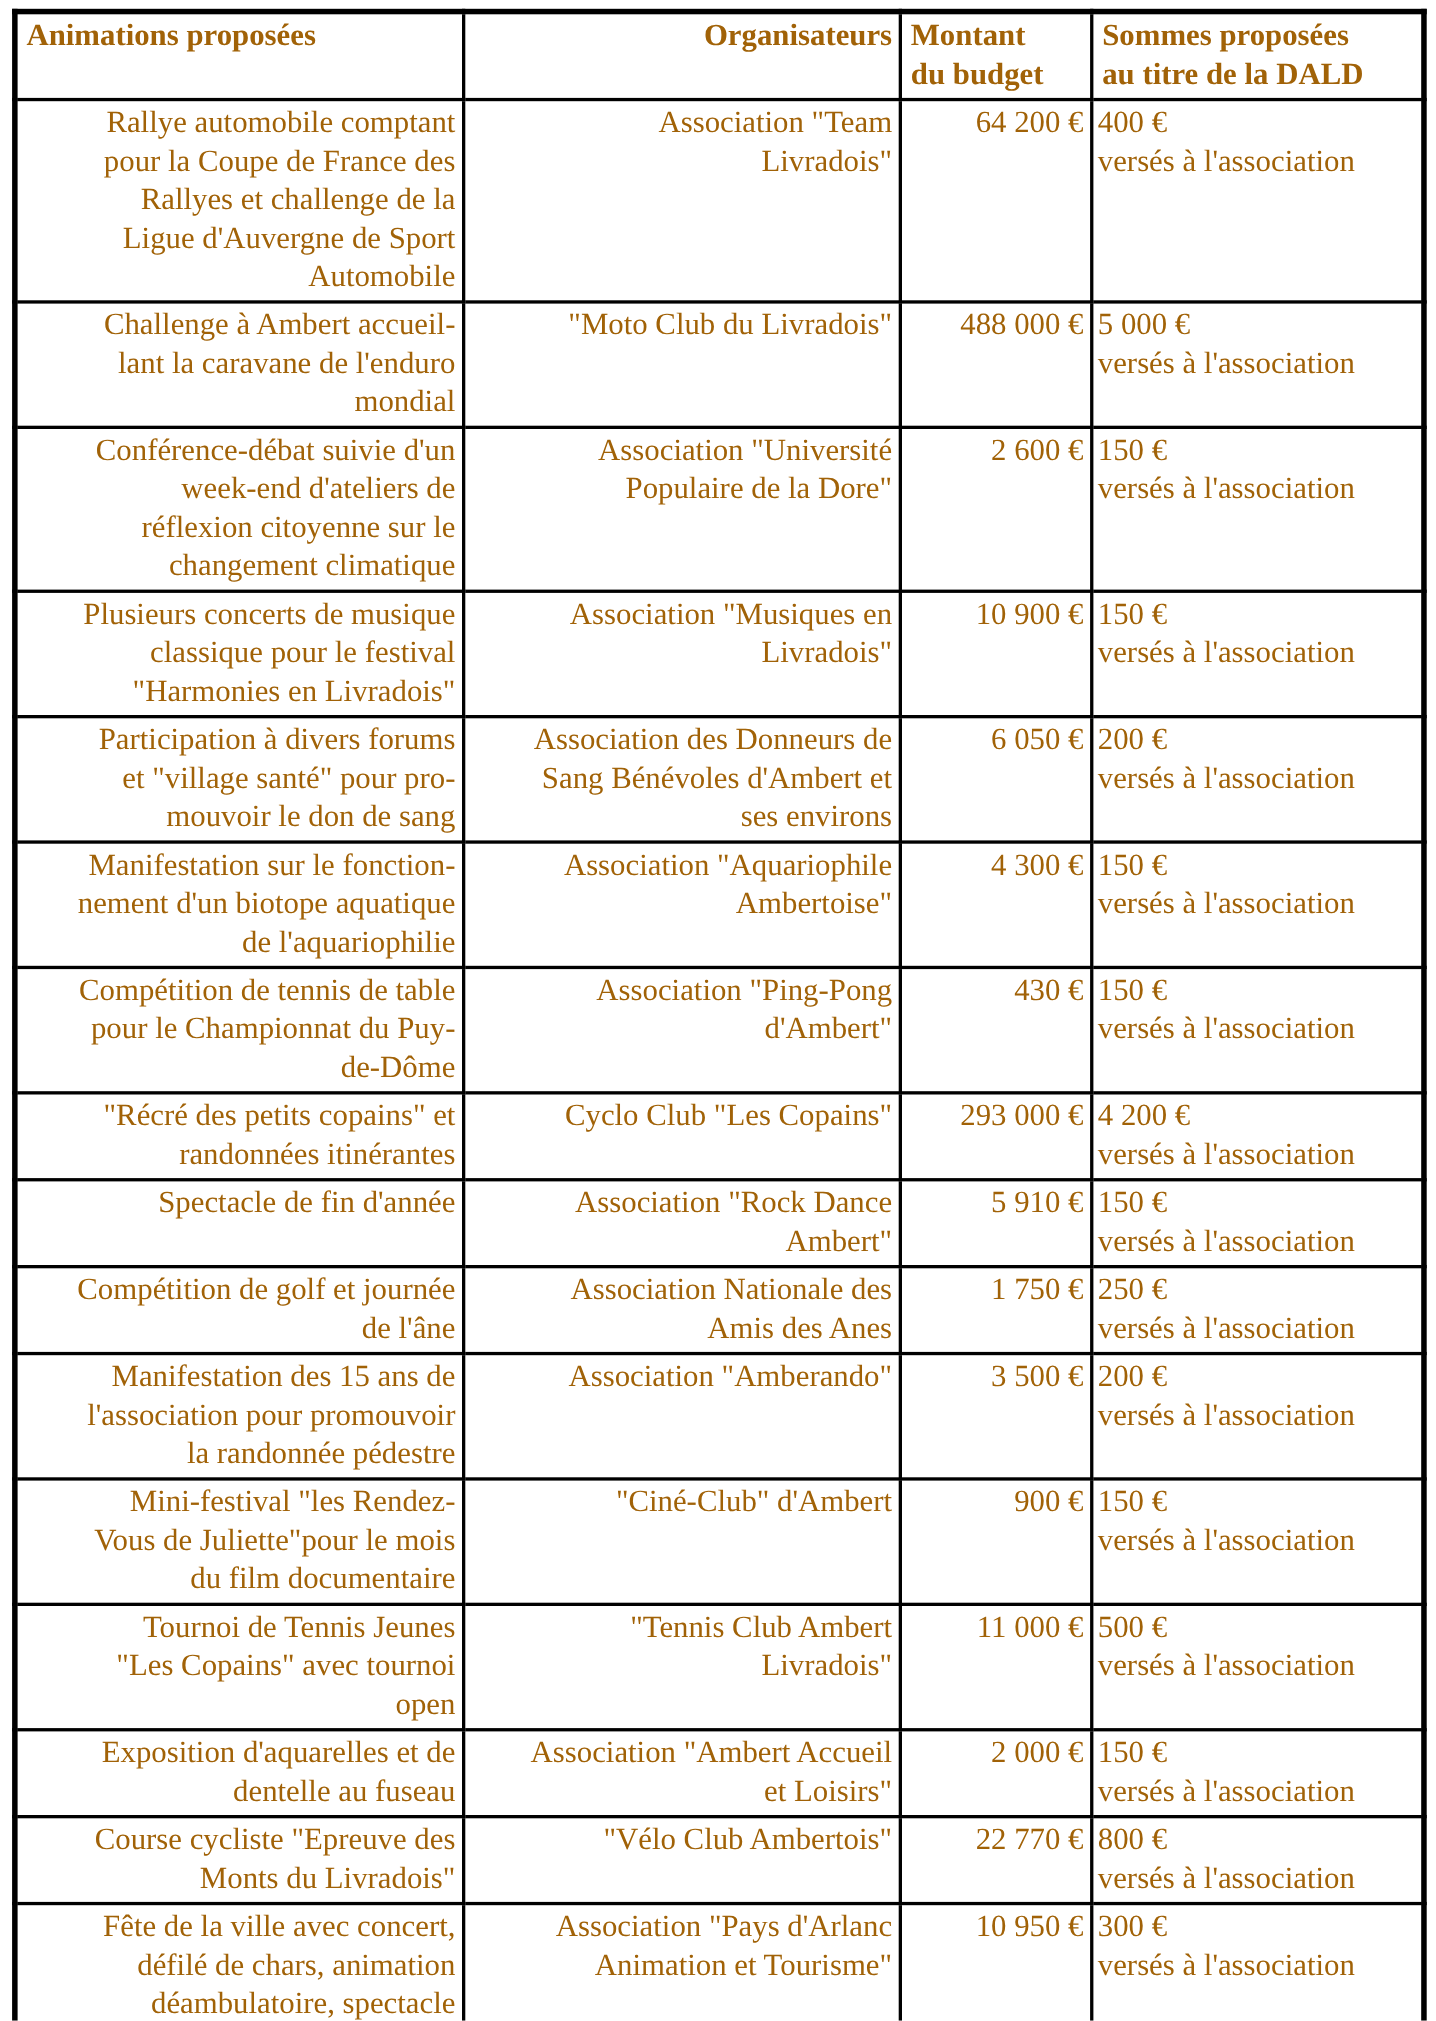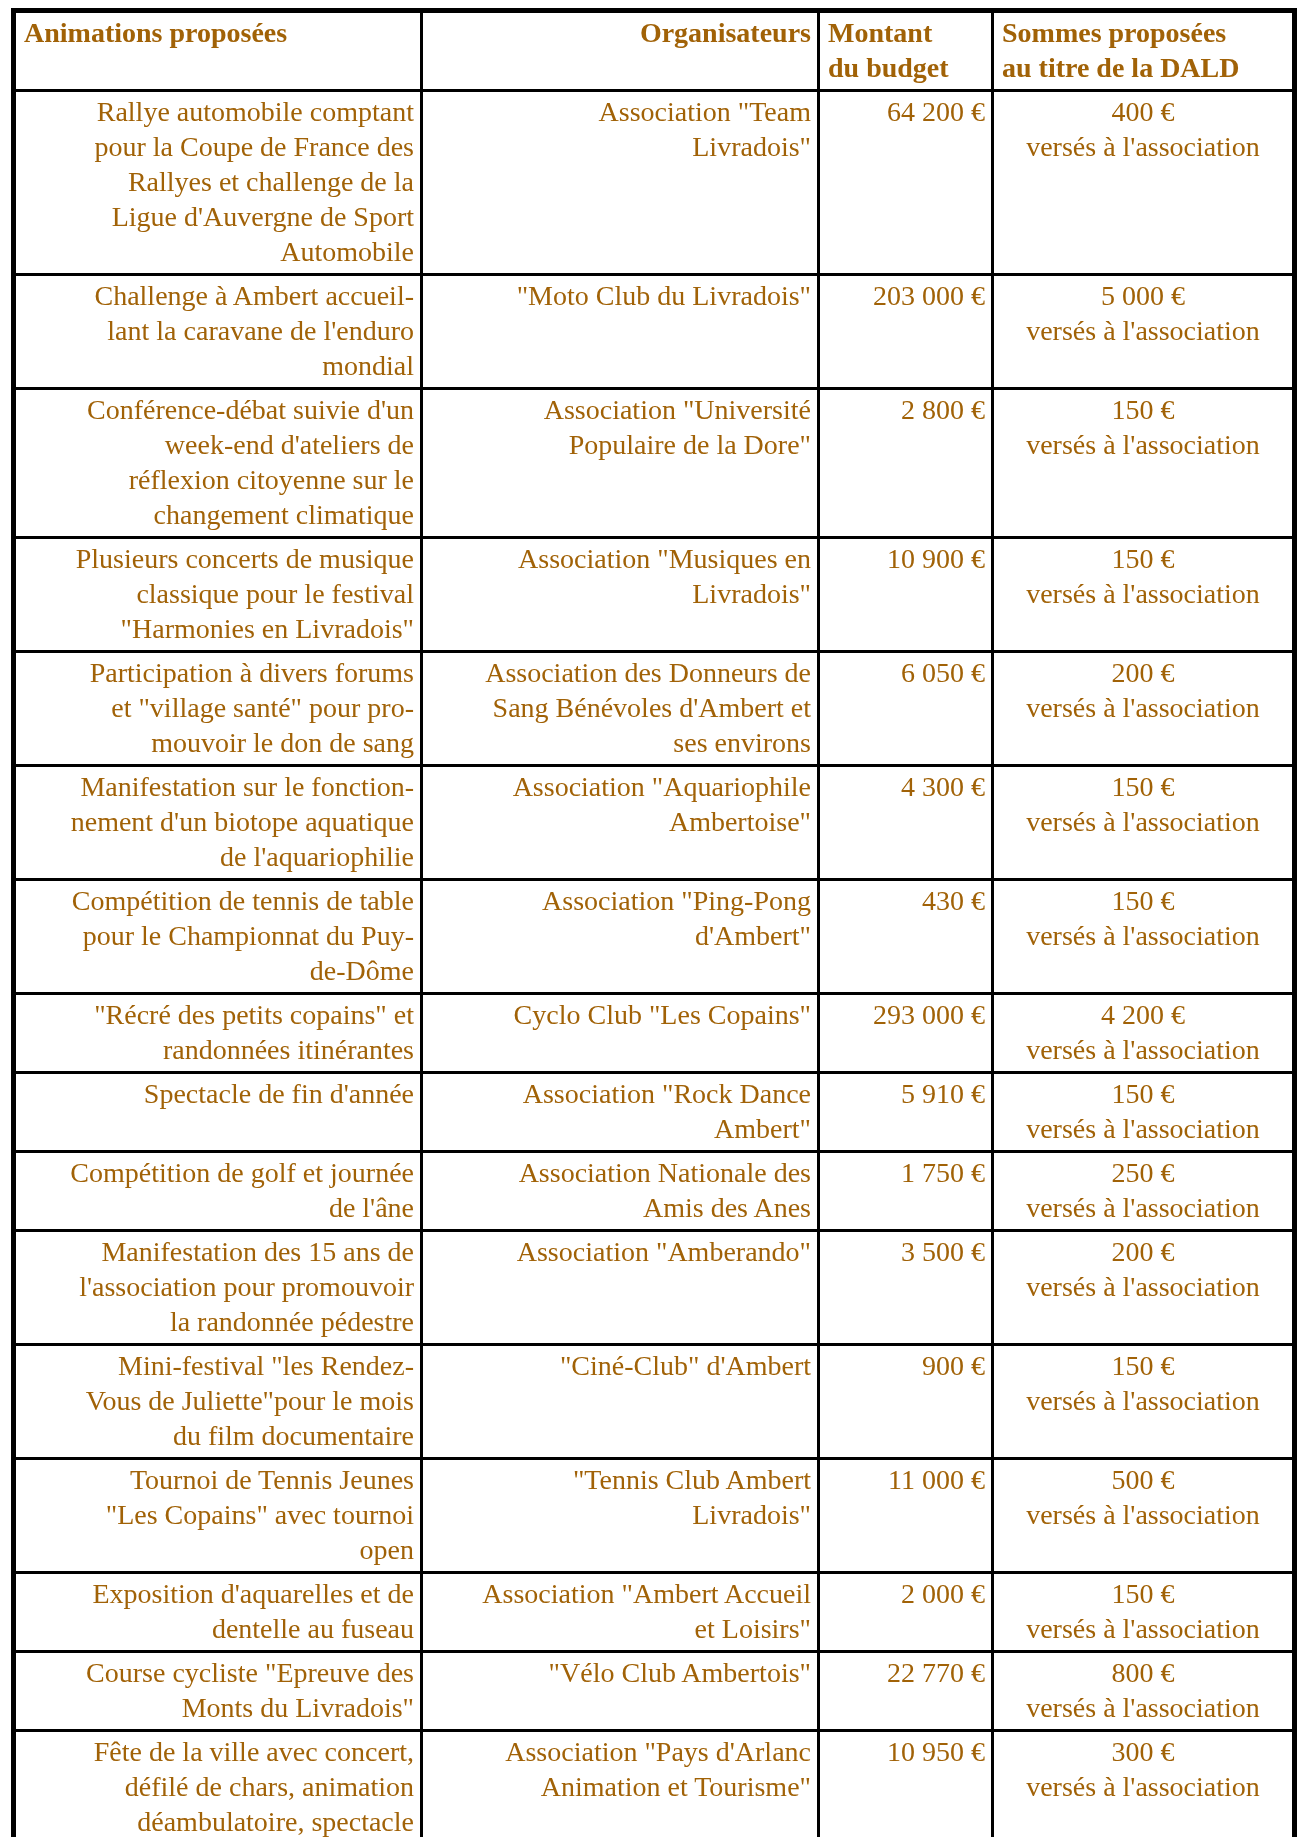--- a/index.html
+++ b/index.html
@@ -34,21 +34,21 @@
     line-height: 35px;
     white-space: pre-line;
     overflow: hidden;
   }
   th {
     font-weight: bold;
     text-align: left;
     height: 64px;
   }
   th.c2 { text-align: right; }
-  td.c4 { text-align: center; padding-left: 4px; padding-right: 4px; }
+  td.c4 { padding-left: 4px; padding-right: 4px; }
   td.c1, td.c2, td.c3 { text-align: right; }
 </style>
 </head>
 <body>
 
 <div class="page">
   <table class="doc-table">
     <colgroup>
       <col class="c1">
         <col class="c2">
@@ -76,32 +76,32 @@
 Livradois"</td>
     <td class="c3">64 200 €</td>
     <td class="c4">400 €
 versés à l'association</td>
   </tr>
         <tr>
     <td class="c1">Challenge à Ambert accueil-
 lant la caravane de l'enduro
 mondial</td>
     <td class="c2">"Moto Club du Livradois"</td>
-    <td class="c3">203 000 €</td>
+    <td class="c3">488 000 €</td>
     <td class="c4">5 000 €
 versés à l'association</td>
   </tr>
         <tr>
     <td class="c1">Conférence-débat suivie d'un
 week-end d'ateliers de
 réflexion citoyenne sur le
 changement climatique</td>
     <td class="c2">Association "Université
 Populaire de la Dore"</td>
-    <td class="c3">2 800 €</td>
+    <td class="c3">2 600 €</td>
     <td class="c4">150 €
 versés à l'association</td>
   </tr>
         <tr>
     <td class="c1">Plusieurs concerts de musique
 classique pour le festival
 "Harmonies en Livradois"</td>
     <td class="c2">Association "Musiques en
 Livradois"</td>
     <td class="c3">10 900 €</td>

